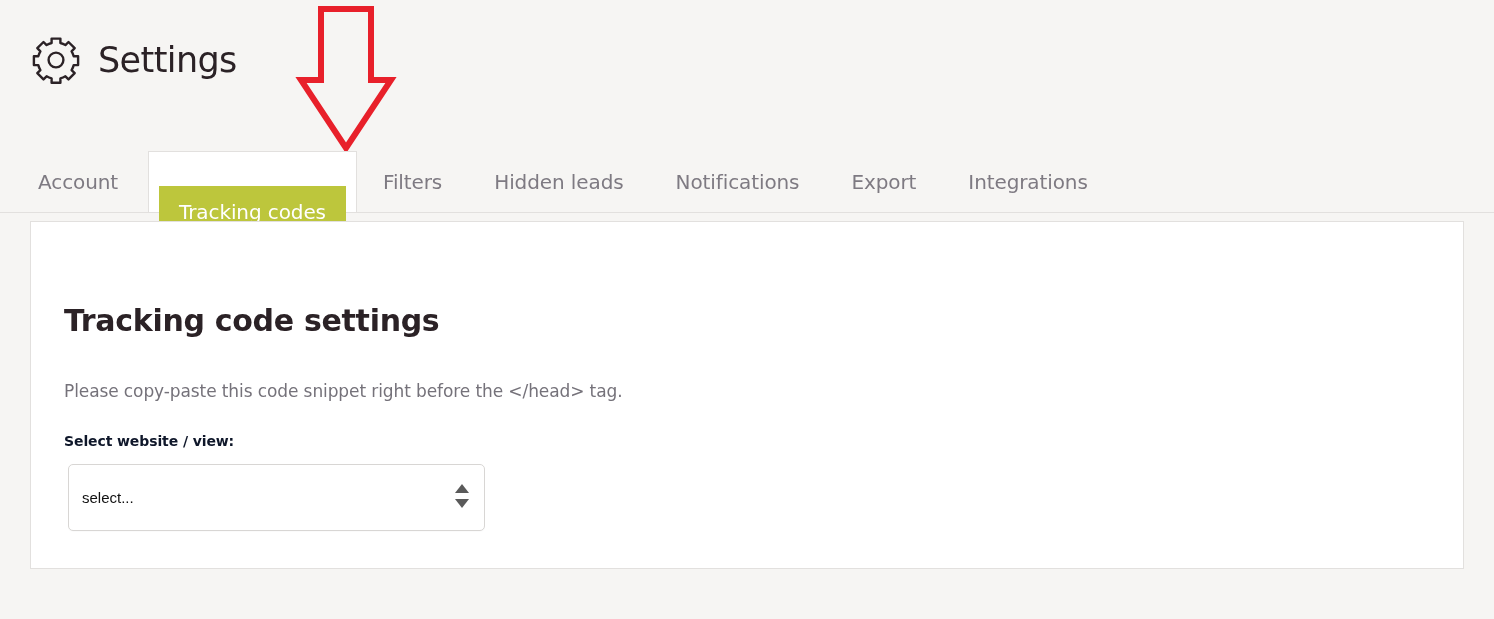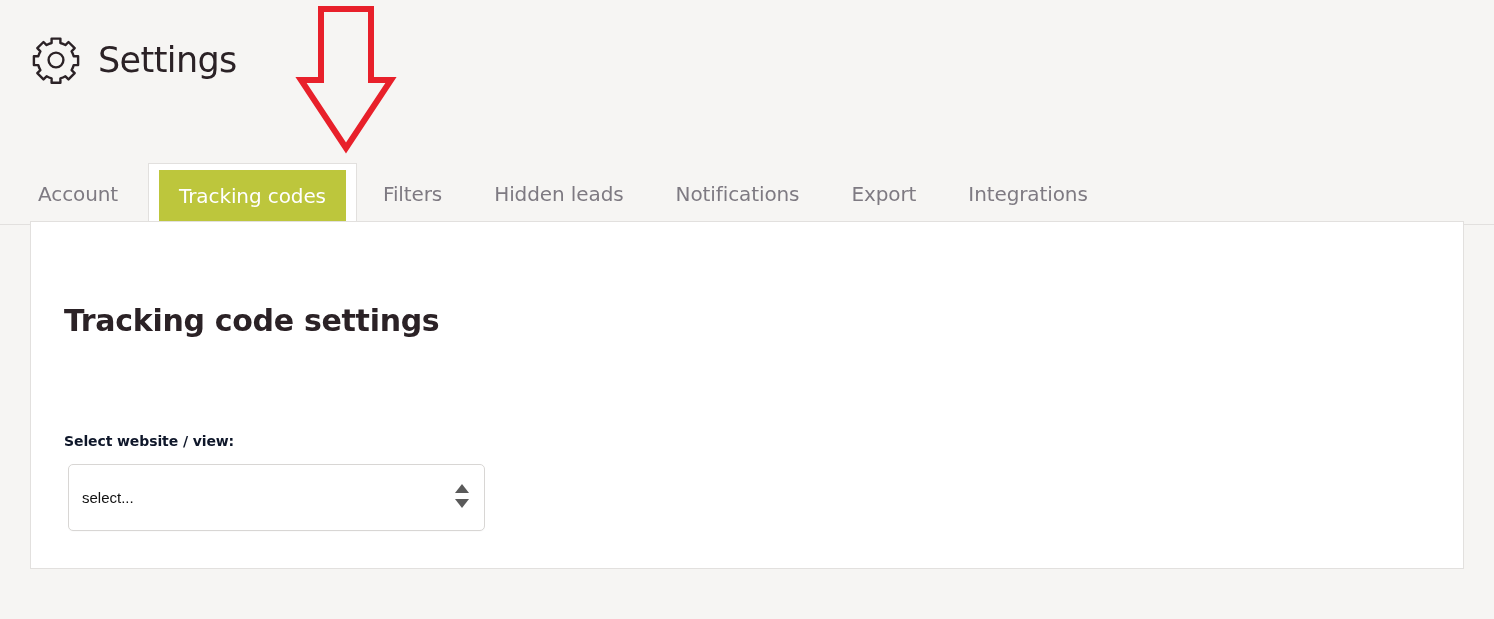--- a/index.html
+++ b/index.html
@@ -50,21 +50,21 @@
     top: 2px;
     width: 104px;
     height: 152px;
     pointer-events: none;
   }
 
   
   .tab-strip {
     position: absolute;
     left: 0;
-    top: 164px;
+    top: 152px;
     width: 1494px;
     height: 61px;
     border-bottom: 1px solid #e2e0de;
     box-sizing: border-box;
   }
   .tab-list {
     position: absolute;
     left: 0;
     bottom: 0;
     display: flex;
@@ -104,20 +104,21 @@
     color: #ffffff;
     font-size: 20px;
     font-family: "DejaVu Sans", sans-serif;
     padding: 12px 20px 14px 20px;
     height: 54px;
     display: flex;
     align-items: center;
     box-sizing: border-box;
     white-space: nowrap;
     letter-spacing: -0.1px;
+    margin-top: 28px;
   }
 
   
   .content-panel {
     position: absolute;
     left: 30px;
     top: 213px;
     width: 1434px;
     height: 348px;
     background: #ffffff;
@@ -225,20 +226,21 @@
     <div class="tab">Export</div>
     <div class="tab">Integrations</div>
 
   </div>
 </div>
 
 <div class="content-panel">
 
   <h2 class="panel-heading">Tracking code settings</h2>
 
+  <p class="panel-instruction">Please copy-paste this code snippet right before the &lt;/head&gt; tag.</p>
 
   <div class="field-label">Select website / view:</div>
 
   <div class="select-wrap">
     <div class="select-box">
       <span class="select-value">select...</span>
       <span>
         <svg class="select-indicator" viewBox="0 0 16 26" xmlns="http://www.w3.org/2000/svg" aria-hidden="true">
           <polygon points="8,1 15,10 1,10" fill="#5a5a5a"></polygon>
           <polygon points="8,25 15,16 1,16" fill="#5a5a5a"></polygon>

